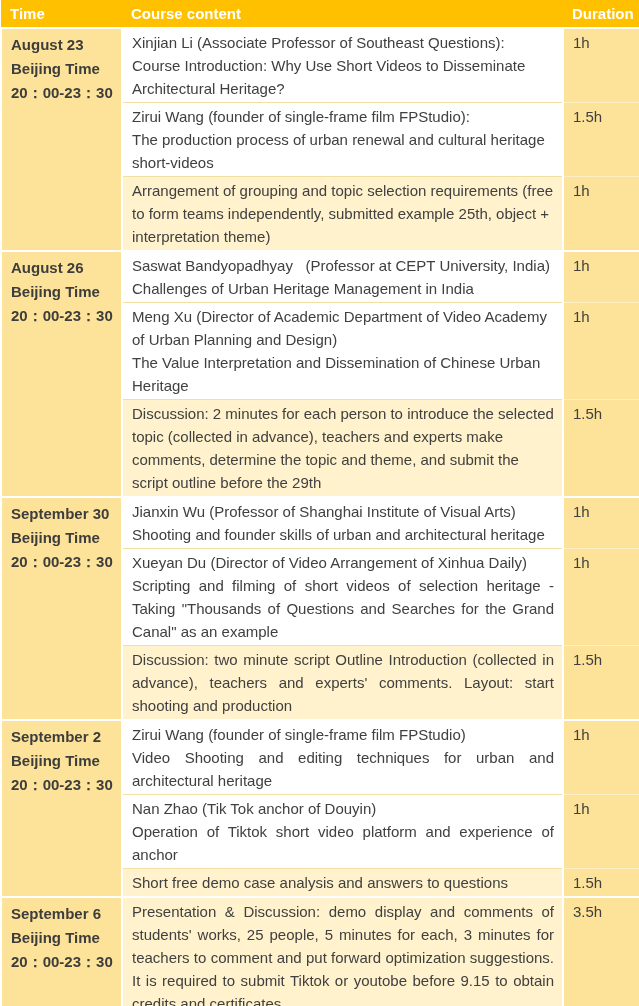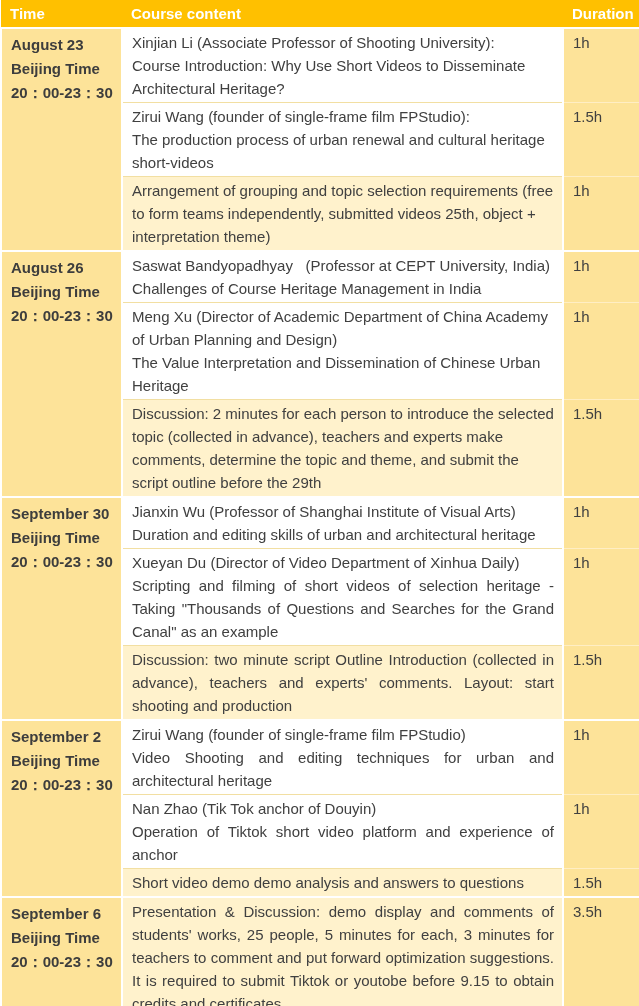--- a/index.html
+++ b/index.html
@@ -80,78 +80,78 @@
     </tr>
   </thead>
   <tbody>
       <tr class="block-start">
         <td class="time" rowspan="3">
           <div>August 23</div>
           <div>Beijing Time</div>
           <div>20：00-23：30</div>
         </td>
         <td class="content">
-          <div>Xinjian Li (Associate Professor of Shooting University):</div>
+          <div>Xinjian Li (Associate Professor of Southeast Questions):</div>
           <div>Course Introduction: Why Use Short Videos to Disseminate Architectural Heritage?</div>
         </td>
         <td class="duration">1h</td>
       </tr>
       <tr>
         <td class="content">
           <div>Zirui Wang (founder of single-frame film FPStudio):</div>
           <div>The production process of urban renewal and cultural heritage short-videos</div>
         </td>
         <td class="duration">1.5h</td>
       </tr>
       <tr>
         <td class="content shaded">
-          <div>Arrangement of grouping and topic selection requirements (free to form teams independently, submitted videos 25th, object + interpretation theme)</div>
+          <div>Arrangement of grouping and topic selection requirements (free to form teams independently, submitted example 25th, object + interpretation theme)</div>
         </td>
         <td class="duration">1h</td>
       </tr>
       <tr class="block-start">
         <td class="time" rowspan="3">
           <div>August 26</div>
           <div>Beijing Time</div>
           <div>20：00-23：30</div>
         </td>
         <td class="content">
           <div>Saswat Bandyopadhyay&nbsp;&nbsp; (Professor at CEPT University, India)</div>
-          <div>Challenges of Course Heritage Management in India</div>
+          <div>Challenges of Urban Heritage Management in India</div>
         </td>
         <td class="duration">1h</td>
       </tr>
       <tr>
         <td class="content">
-          <div>Meng Xu (Director of Academic Department of China Academy of Urban Planning and Design)</div>
+          <div>Meng Xu (Director of Academic Department of Video Academy of Urban Planning and Design)</div>
           <div>The Value Interpretation and Dissemination of Chinese Urban Heritage</div>
         </td>
         <td class="duration">1h</td>
       </tr>
       <tr>
         <td class="content shaded">
           <div>Discussion: 2 minutes for each person to introduce the selected topic (collected in advance), teachers and experts make comments, determine the topic and theme, and submit the script outline before the 29th</div>
         </td>
         <td class="duration">1.5h</td>
       </tr>
       <tr class="block-start">
         <td class="time" rowspan="3">
           <div>September 30</div>
           <div>Beijing Time</div>
           <div>20：00-23：30</div>
         </td>
         <td class="content">
           <div>Jianxin Wu (Professor of Shanghai Institute of Visual Arts)</div>
-          <div>Duration and editing skills of urban and architectural heritage</div>
+          <div>Shooting and founder skills of urban and architectural heritage</div>
         </td>
         <td class="duration">1h</td>
       </tr>
       <tr>
         <td class="content justify">
-          <div>Xueyan Du (Director of Video Department of Xinhua Daily)</div>
+          <div>Xueyan Du (Director of Video Arrangement of Xinhua Daily)</div>
           <div>Scripting and filming of short videos of selection heritage - Taking "Thousands of Questions and Searches for the Grand Canal" as an example</div>
         </td>
         <td class="duration">1h</td>
       </tr>
       <tr>
         <td class="content shaded justify">
           <div>Discussion: two minute script Outline Introduction (collected in advance), teachers and experts' comments. Layout: start shooting and production</div>
         </td>
         <td class="duration">1.5h</td>
       </tr>
@@ -169,21 +169,21 @@
       </tr>
       <tr>
         <td class="content justify">
           <div>Nan Zhao (Tik Tok anchor of Douyin)</div>
           <div>Operation of Tiktok short video platform and experience of anchor</div>
         </td>
         <td class="duration">1h</td>
       </tr>
       <tr>
         <td class="content shaded">
-          <div>Short video demo demo analysis and answers to questions</div>
+          <div>Short free demo case analysis and answers to questions</div>
         </td>
         <td class="duration">1.5h</td>
       </tr>
       <tr class="block-start">
         <td class="time" rowspan="1">
           <div>September 6</div>
           <div>Beijing Time</div>
           <div>20：00-23：30</div>
         </td>
         <td class="content shaded justify">

